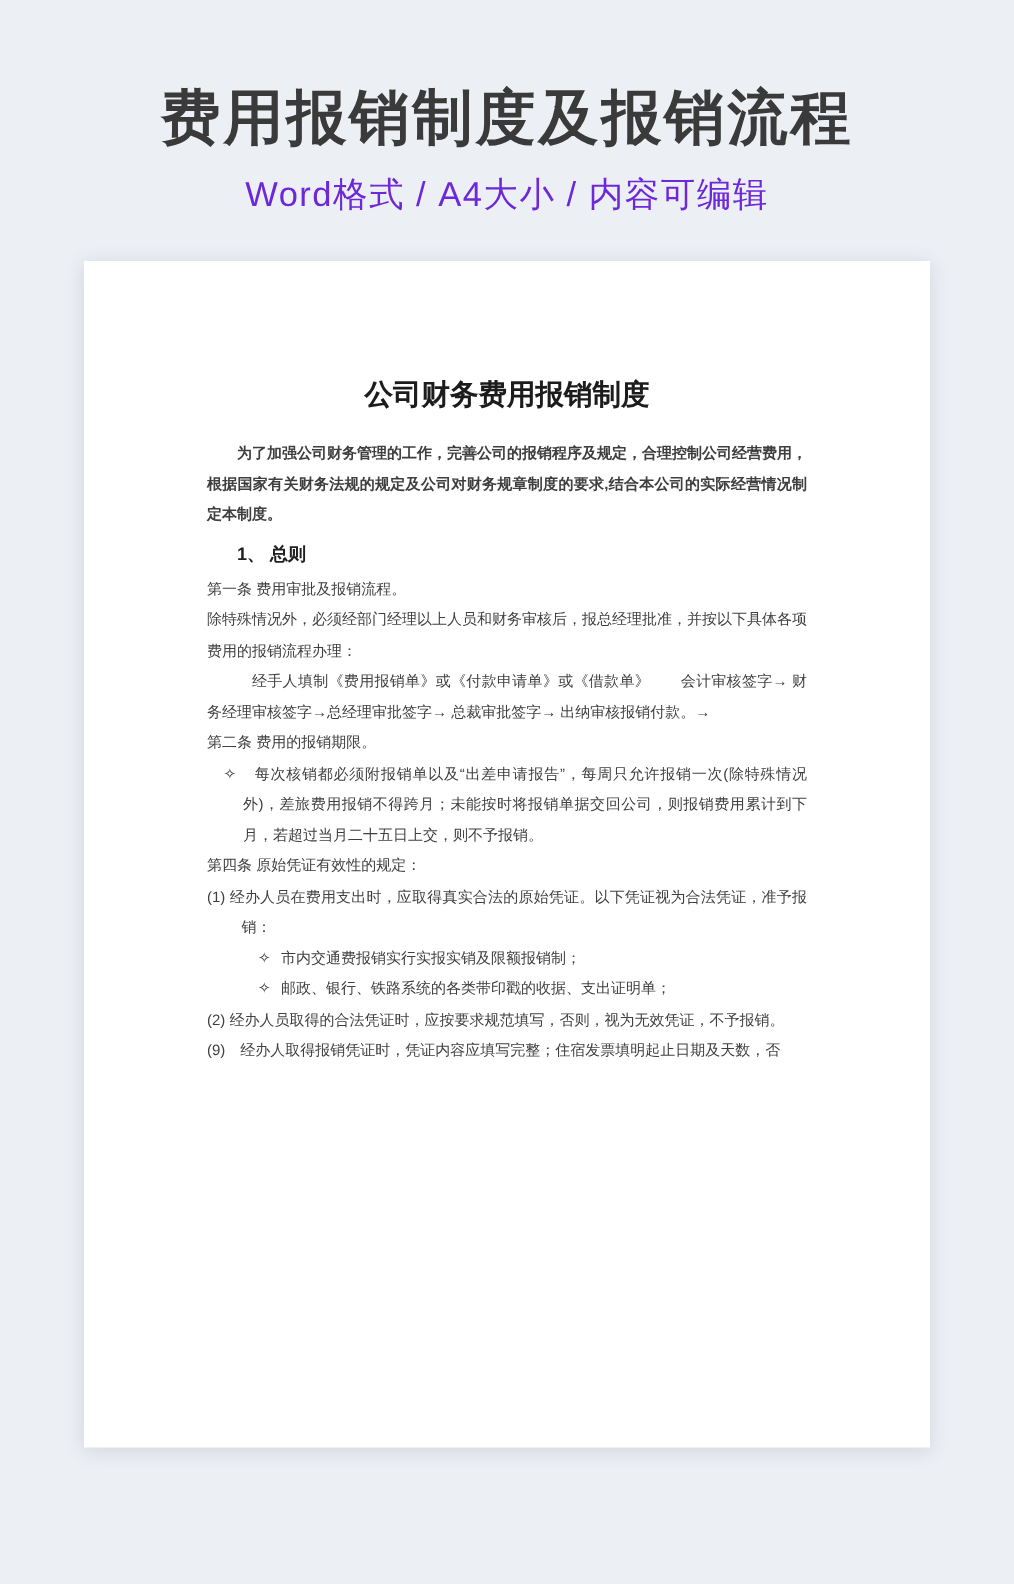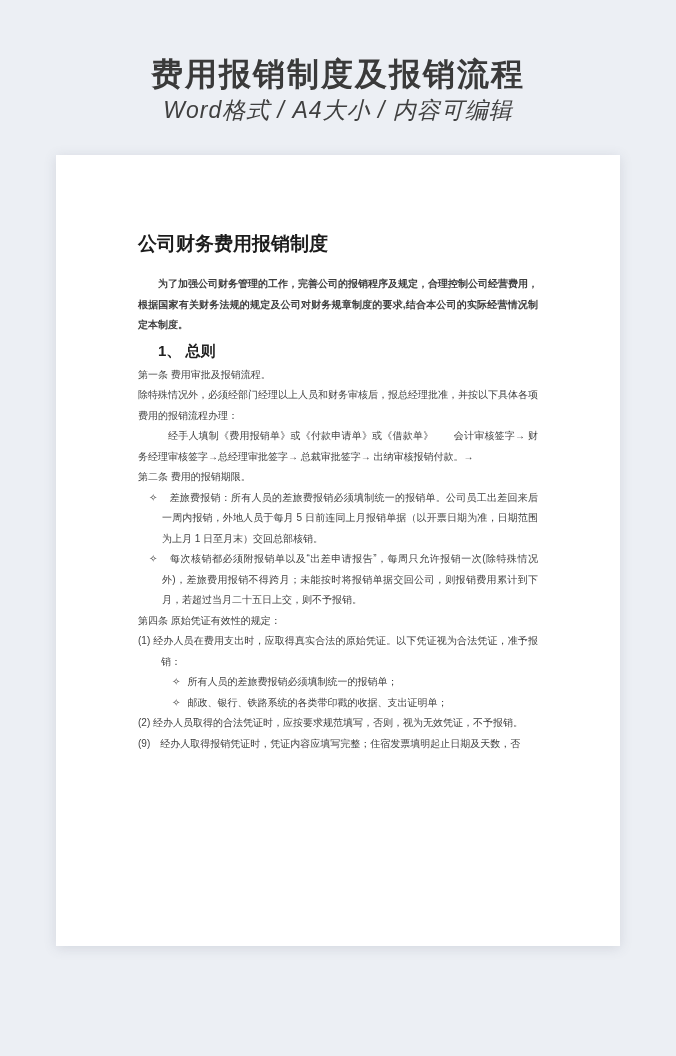--- a/index.html
+++ b/index.html
@@ -4,46 +4,46 @@
 <style>
   html, body { margin: 0; padding: 0; }
   body {
     width: 676px; height: 1056px;
     background: #eceff4;
     font-family: "Liberation Sans", sans-serif;
     overflow: hidden;
   }
   .hero { padding-top: 57px; text-align: center; }
   .hero-title {
-    font-size: 32px; font-weight: 900; color: #3a3a3a;
+    font-size: 40px; font-weight: 900; color: #3a3a3a;
     letter-spacing: 2px; line-height: 1.1;
   }
   .hero-subtitle {
-    margin-top: 3px; font-size: 23px; color: #404040; letter-spacing: 1px; font-style: italic;
+    margin-top: 13px; font-size: 23px; color: #6d28d9; letter-spacing: 1px;
   }
   .doc-page {
     width: 564px; height: 791px;
     background: #ffffff;
     margin: 29px auto 0;
     box-sizing: border-box;
     padding: 76px 82px 0;
     box-shadow: 0 2px 12px rgba(80, 90, 110, 0.16);
   }
   .doc-title {
     font-size: 19px; font-weight: 700; color: #1c1c1c;
-    margin: 0 0 17px;
+    text-align: center; margin: 0 0 17px;
   }
   .doc-body {
     font-size: 10px; line-height: 20.5px; color: #3f3f3f;
     text-align: justify;
   }
   .blk { margin: 0; }
   .b-indent { text-indent: 2em; font-weight: bold; }
   .b-heading {
-    font-size: 15px; font-weight: 700; color: #202020;
+    font-size: 12px; font-weight: 700; color: #202020;
     padding-left: 20px; line-height: 23px; margin: 3px 0;
     text-align: left;
   }
   .b-flow { text-indent: 3em; }
   .b-bullet { padding-left: 24px; text-indent: -13px; }
   .b-bullet .bullet-glyph { margin-right: 12px; }
   .b-subbullet { padding-left: 34px; }
   .b-subbullet .bullet-glyph { margin-right: 7px; }
   .b-num { padding-left: 23px; text-indent: -23px; }
 </style>
@@ -61,27 +61,26 @@
 
     <p class="blk b-indent">为了加强公司财务管理的工作，完善公司的报销程序及规定，合理控制公司经营费用，根据国家有关财务法规的规定及公司对财务规章制度的要求,结合本公司的实际经营情况制定本制度。</p>
 
     <p class="blk b-heading">1、 总则</p>
 
     <p class="blk b-plain">第一条 费用审批及报销流程。</p>
     <p class="blk b-plain">除特殊情况外，必须经部门经理以上人员和财务审核后，报总经理批准，并按以下具体各项费用的报销流程办理：</p>
     <p class="blk b-flow">经手人填制《费用报销单》或《付款申请单》或《借款单》　　会计审核签字→ 财务经理审核签字→总经理审批签字→ 总裁审批签字→ 出纳审核报销付款。→</p>
     <p class="blk b-plain">第二条 费用的报销期限。</p>
 
-    <p class="blk b-bullet"><span class="bullet-glyph">✧</span><span>差旅费报销：所有人员的差旅费报销必须填制统一的报销单。公司员工出差回来后一周内报销，外地人员于每月 5 日前连同上月报销单据（以开票日期为准，日期范围为上月 1 日至月末）交回总部核销。</span></p>
     <p class="blk b-bullet"><span class="bullet-glyph">✧</span><span>每次核销都必须附报销单以及“出差申请报告”，每周只允许报销一次(除特殊情况外)，差旅费用报销不得跨月；未能按时将报销单据交回公司，则报销费用累计到下月，若超过当月二十五日上交，则不予报销。</span></p>
 
     <p class="blk b-plain">第四条 原始凭证有效性的规定：</p>
 
     <p class="blk b-num">(1) 经办人员在费用支出时，应取得真实合法的原始凭证。以下凭证视为合法凭证，准予报销：</p>
 
-    <p class="blk b-subbullet"><span class="bullet-glyph">✧</span><span>所有人员的差旅费报销必须填制统一的报销单；</span></p>
+    <p class="blk b-subbullet"><span class="bullet-glyph">✧</span><span>市内交通费报销实行实报实销及限额报销制；</span></p>
     <p class="blk b-subbullet"><span class="bullet-glyph">✧</span><span>邮政、银行、铁路系统的各类带印戳的收据、支出证明单；</span></p>
 
     <p class="blk b-num">(2) 经办人员取得的合法凭证时，应按要求规范填写，否则，视为无效凭证，不予报销。</p>
     <p class="blk b-num">(9)　经办人取得报销凭证时，凭证内容应填写完整；住宿发票填明起止日期及天数，否</p>
 
   </div>
 </div>
 
 </body></html>

